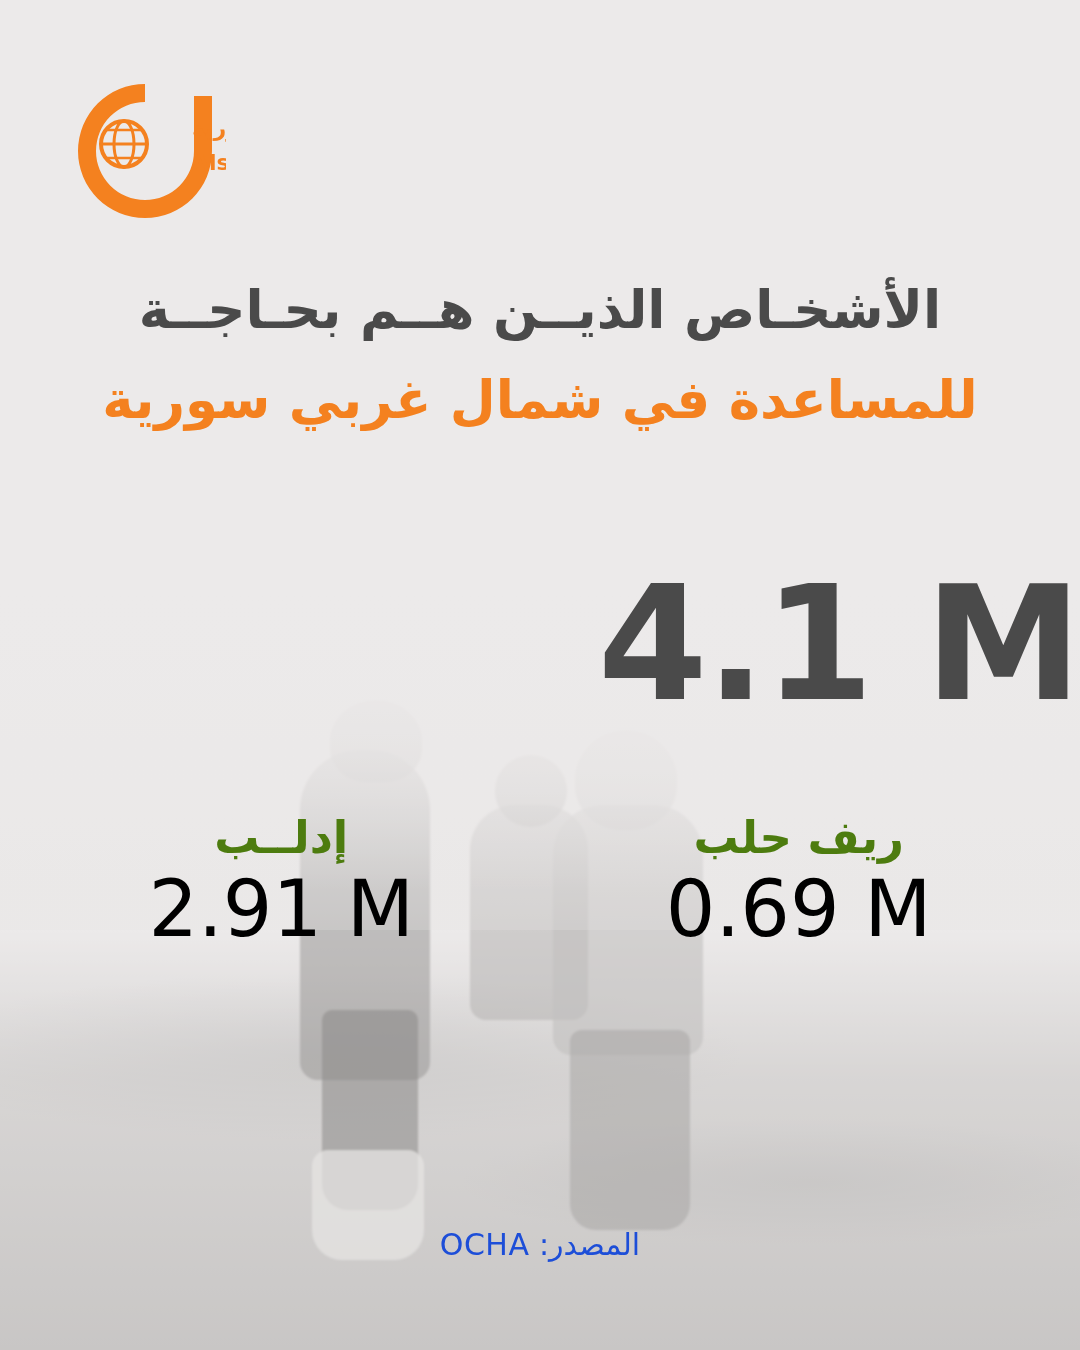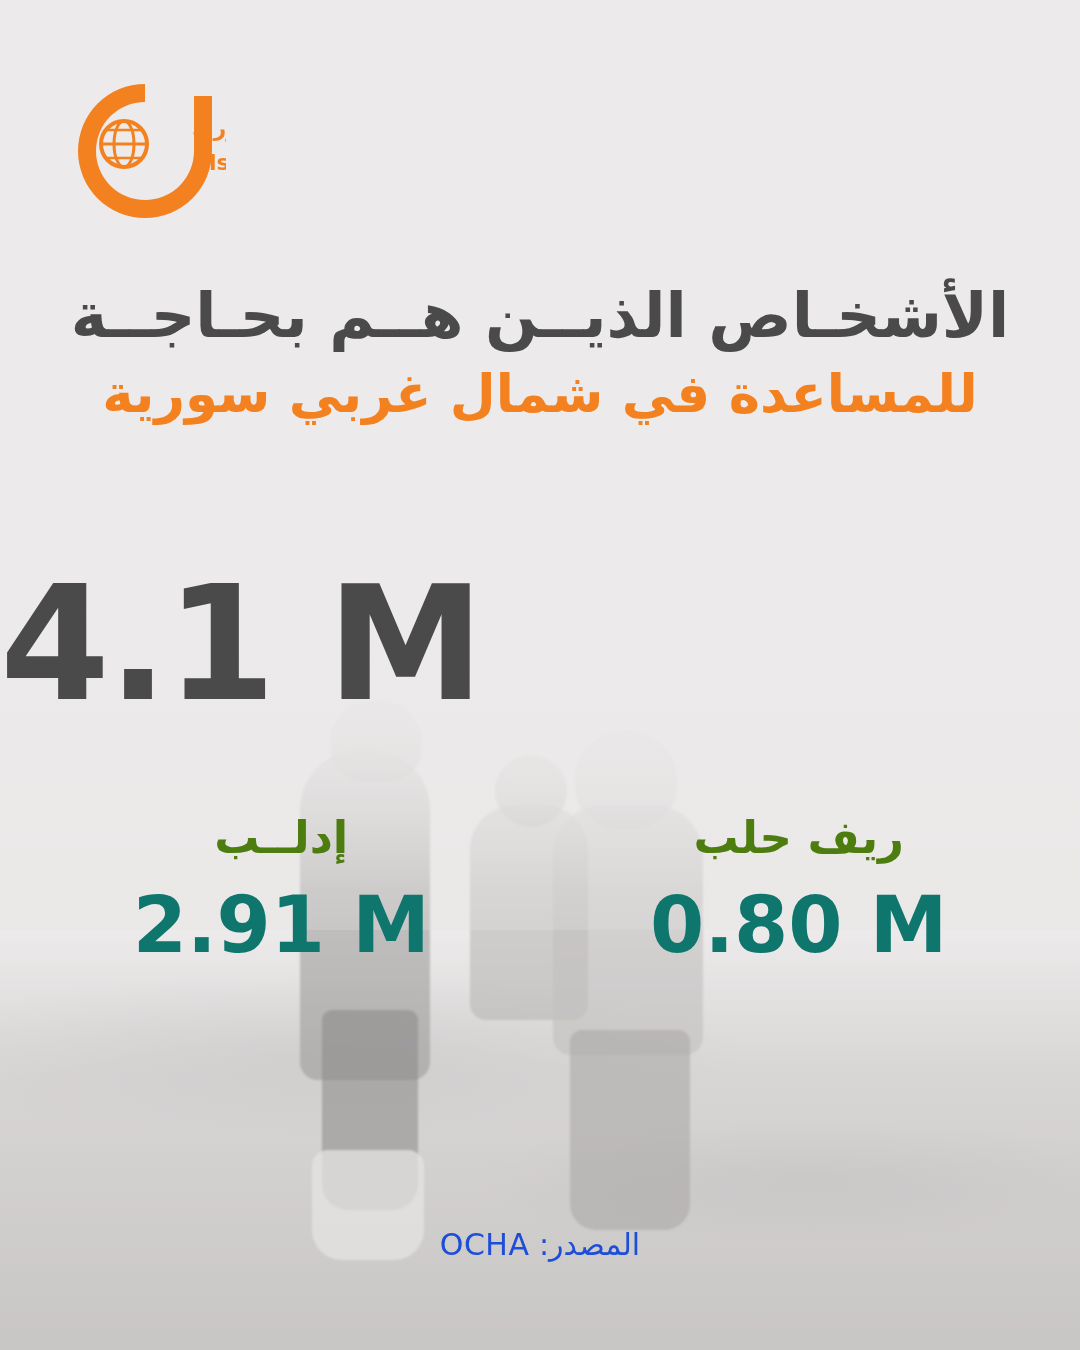--- a/index.html
+++ b/index.html
@@ -134,43 +134,43 @@
   
   .headline {
     position: absolute;
     top: 278px;
     left: 60px;
     right: 60px;
     text-align: center;
     direction: rtl;
   }
   .headline-line1 {
-    font-size: 62px;
+    font-size: 53px;
     font-weight: 700;
     color: #4a4a4a;
     letter-spacing: 0px;
     line-height: 1.22;
     white-space: nowrap;
   }
   .headline-line2 {
     font-size: 53px;
     font-weight: 700;
     color: #f4811f;
     line-height: 1.22;
-    margin-top: 8px;
+    margin-top: 25px;
     white-space: nowrap;
   }
 
   
   .big-figure {
     position: absolute;
     top: 565px;
     left: 0;
     right: 0;
-    text-align: left;
+    text-align: right;
     direction: ltr;
   }
   .big-figure-value {
     font-size: 158px;
     font-weight: 700;
     color: #4a4a4a;
     letter-spacing: -2px;
     line-height: 1;
   }
 
@@ -194,24 +194,24 @@
   .region-label {
     font-size: 45px;
     font-weight: 700;
     color: #4d7c0f;
     line-height: 1.15;
     letter-spacing: 1px;
     direction: rtl;
   }
   .region-value {
     font-size: 78px;
-    font-weight: 700;
-    color: #0f766e;
+    font-weight: 400;
+    color: #000000;
     line-height: 1.12;
-    margin-top: 18px;
+    margin-top: 2px;
     direction: ltr;
   }
 
   
   .source {
     position: absolute;
     bottom: 88px;
     left: 0;
     right: 0;
     text-align: center;
@@ -266,21 +266,21 @@
       <div class="headline-line2">للمساعدة في شمال غربي سورية</div>
     </div>
 
     <div class="big-figure">
       <div class="big-figure-value">4.1 M</div>
     </div>
 
     <div class="regions">
       <div class="region">
         <div class="region-label">ريف حلب</div>
-        <div class="region-value">0.80 M</div>
+        <div class="region-value">0.69 M</div>
       </div>
       <div class="region">
         <div class="region-label">إدلــب</div>
         <div class="region-value">2.91 M</div>
       </div>
     </div>
 
     <div class="source">
       <span>المصدر:</span>
       <span class="src-name">OCHA</span>

